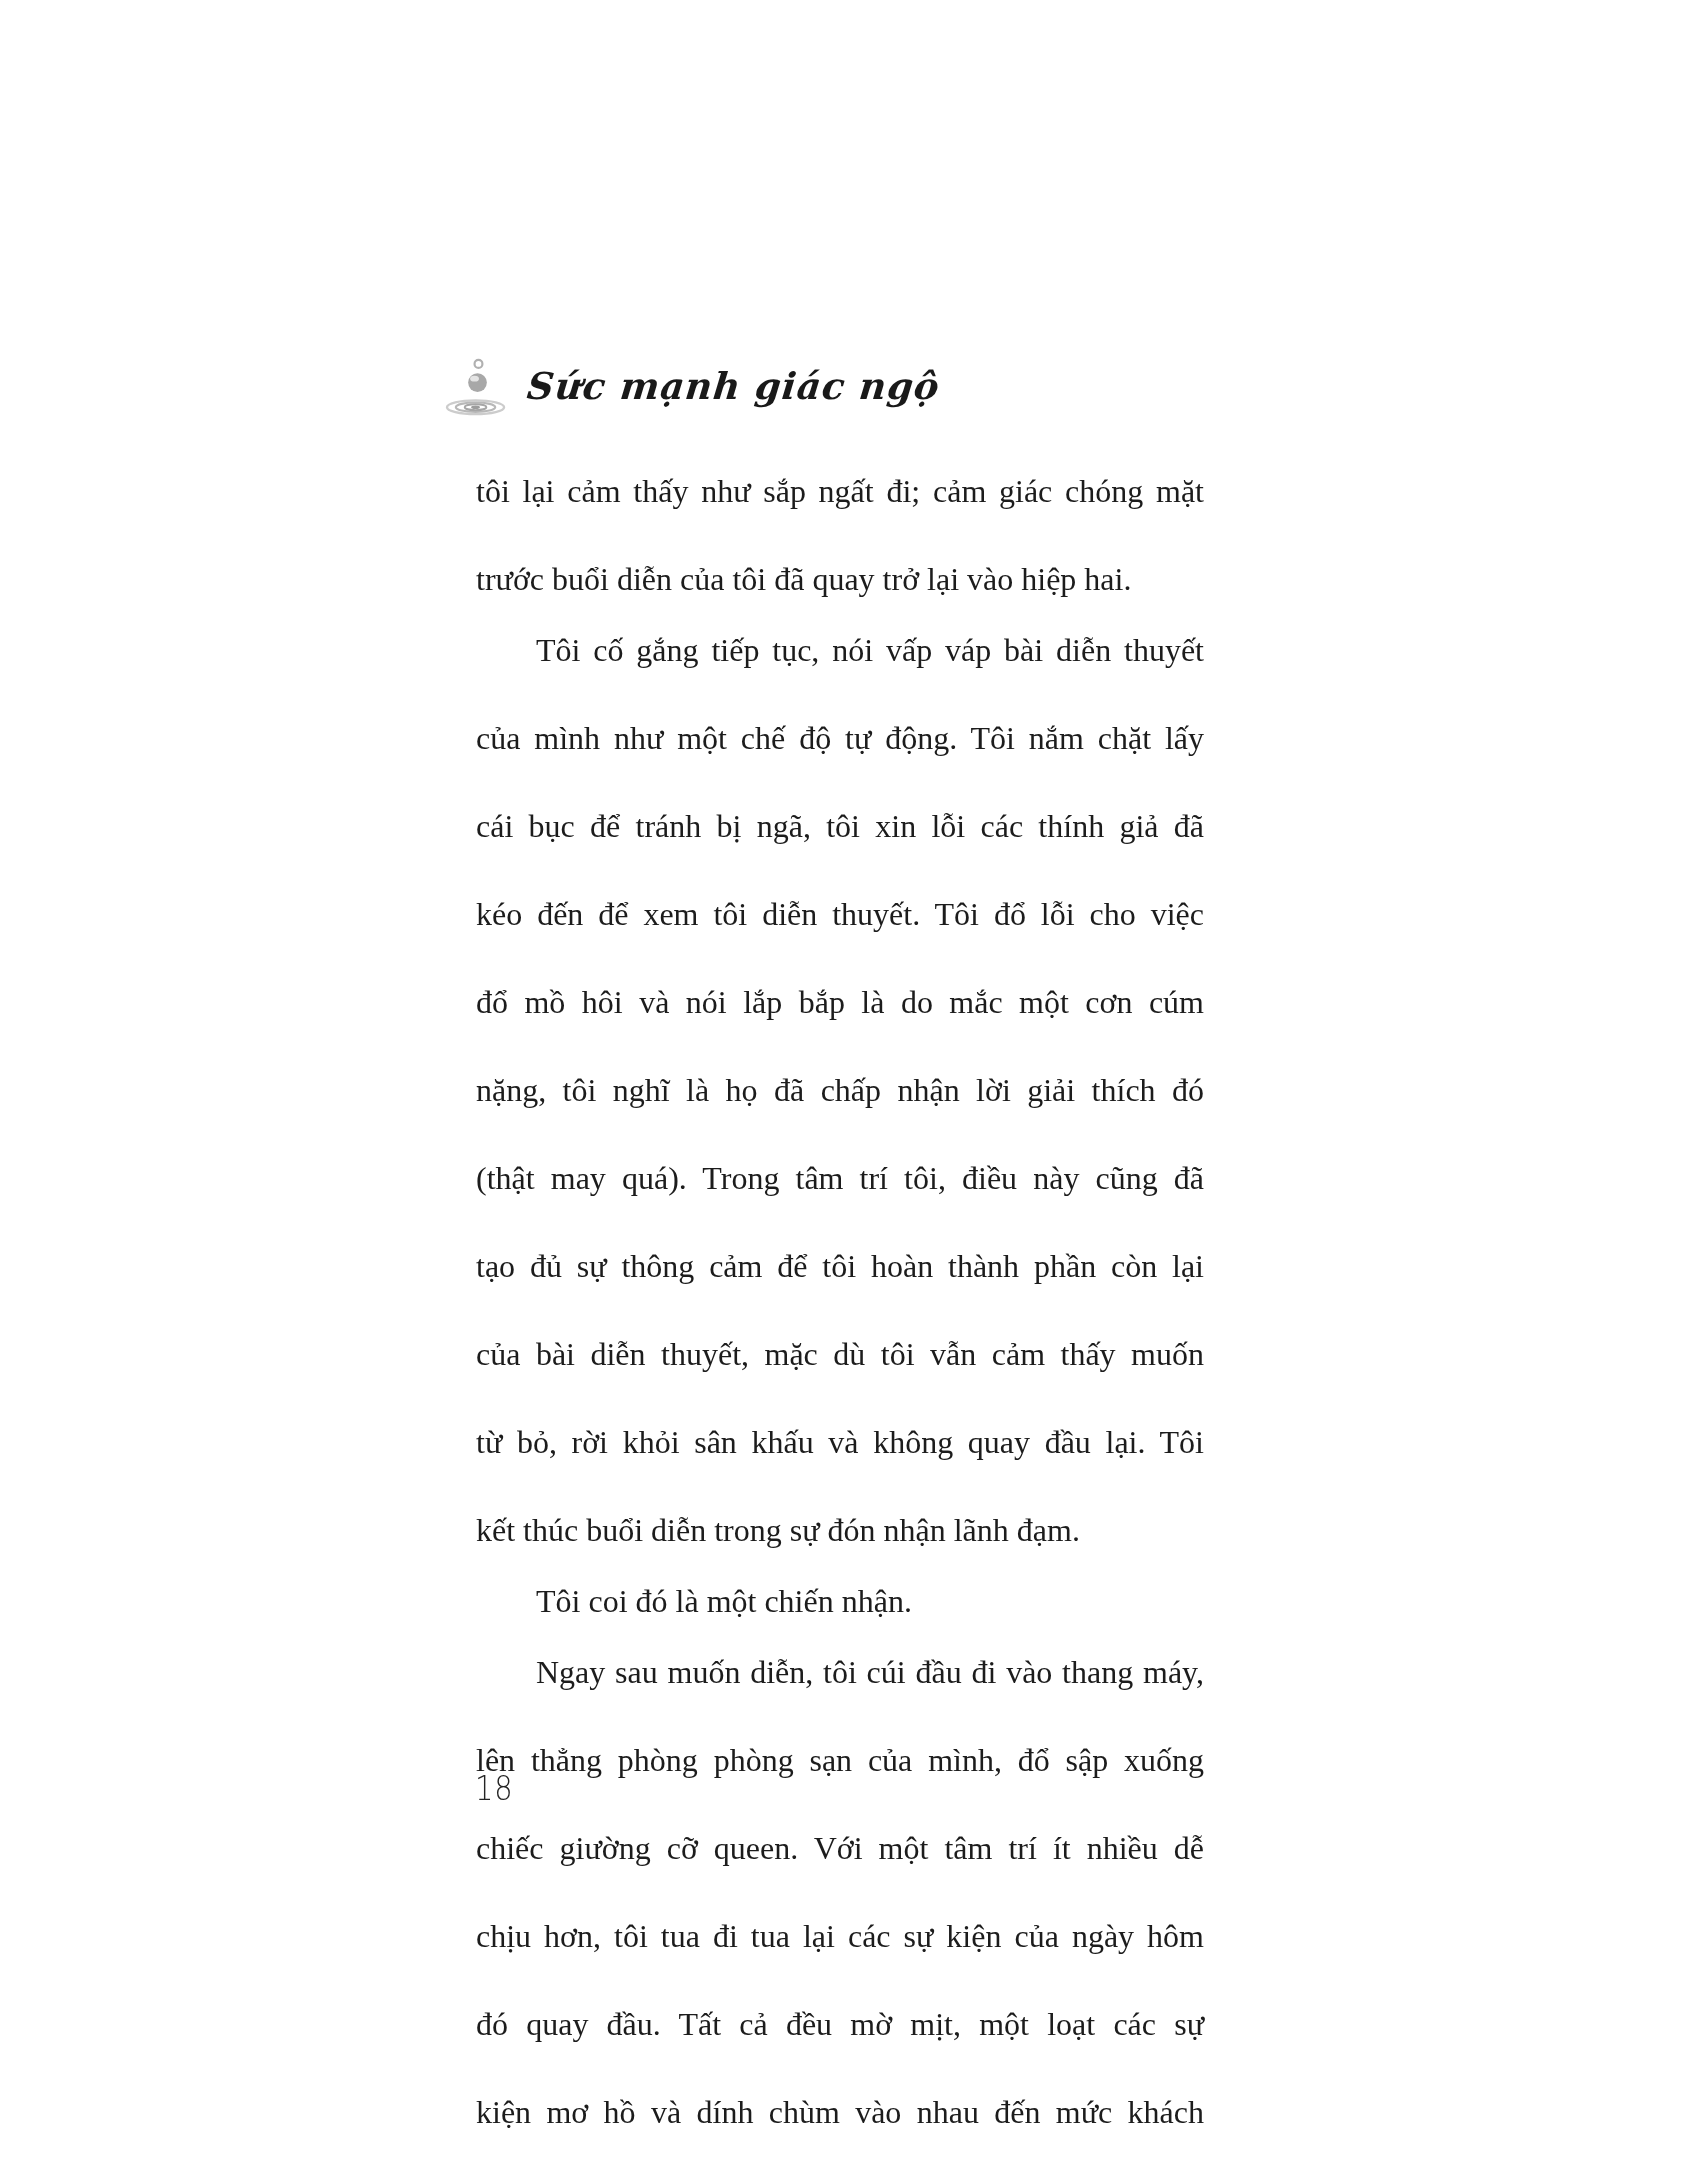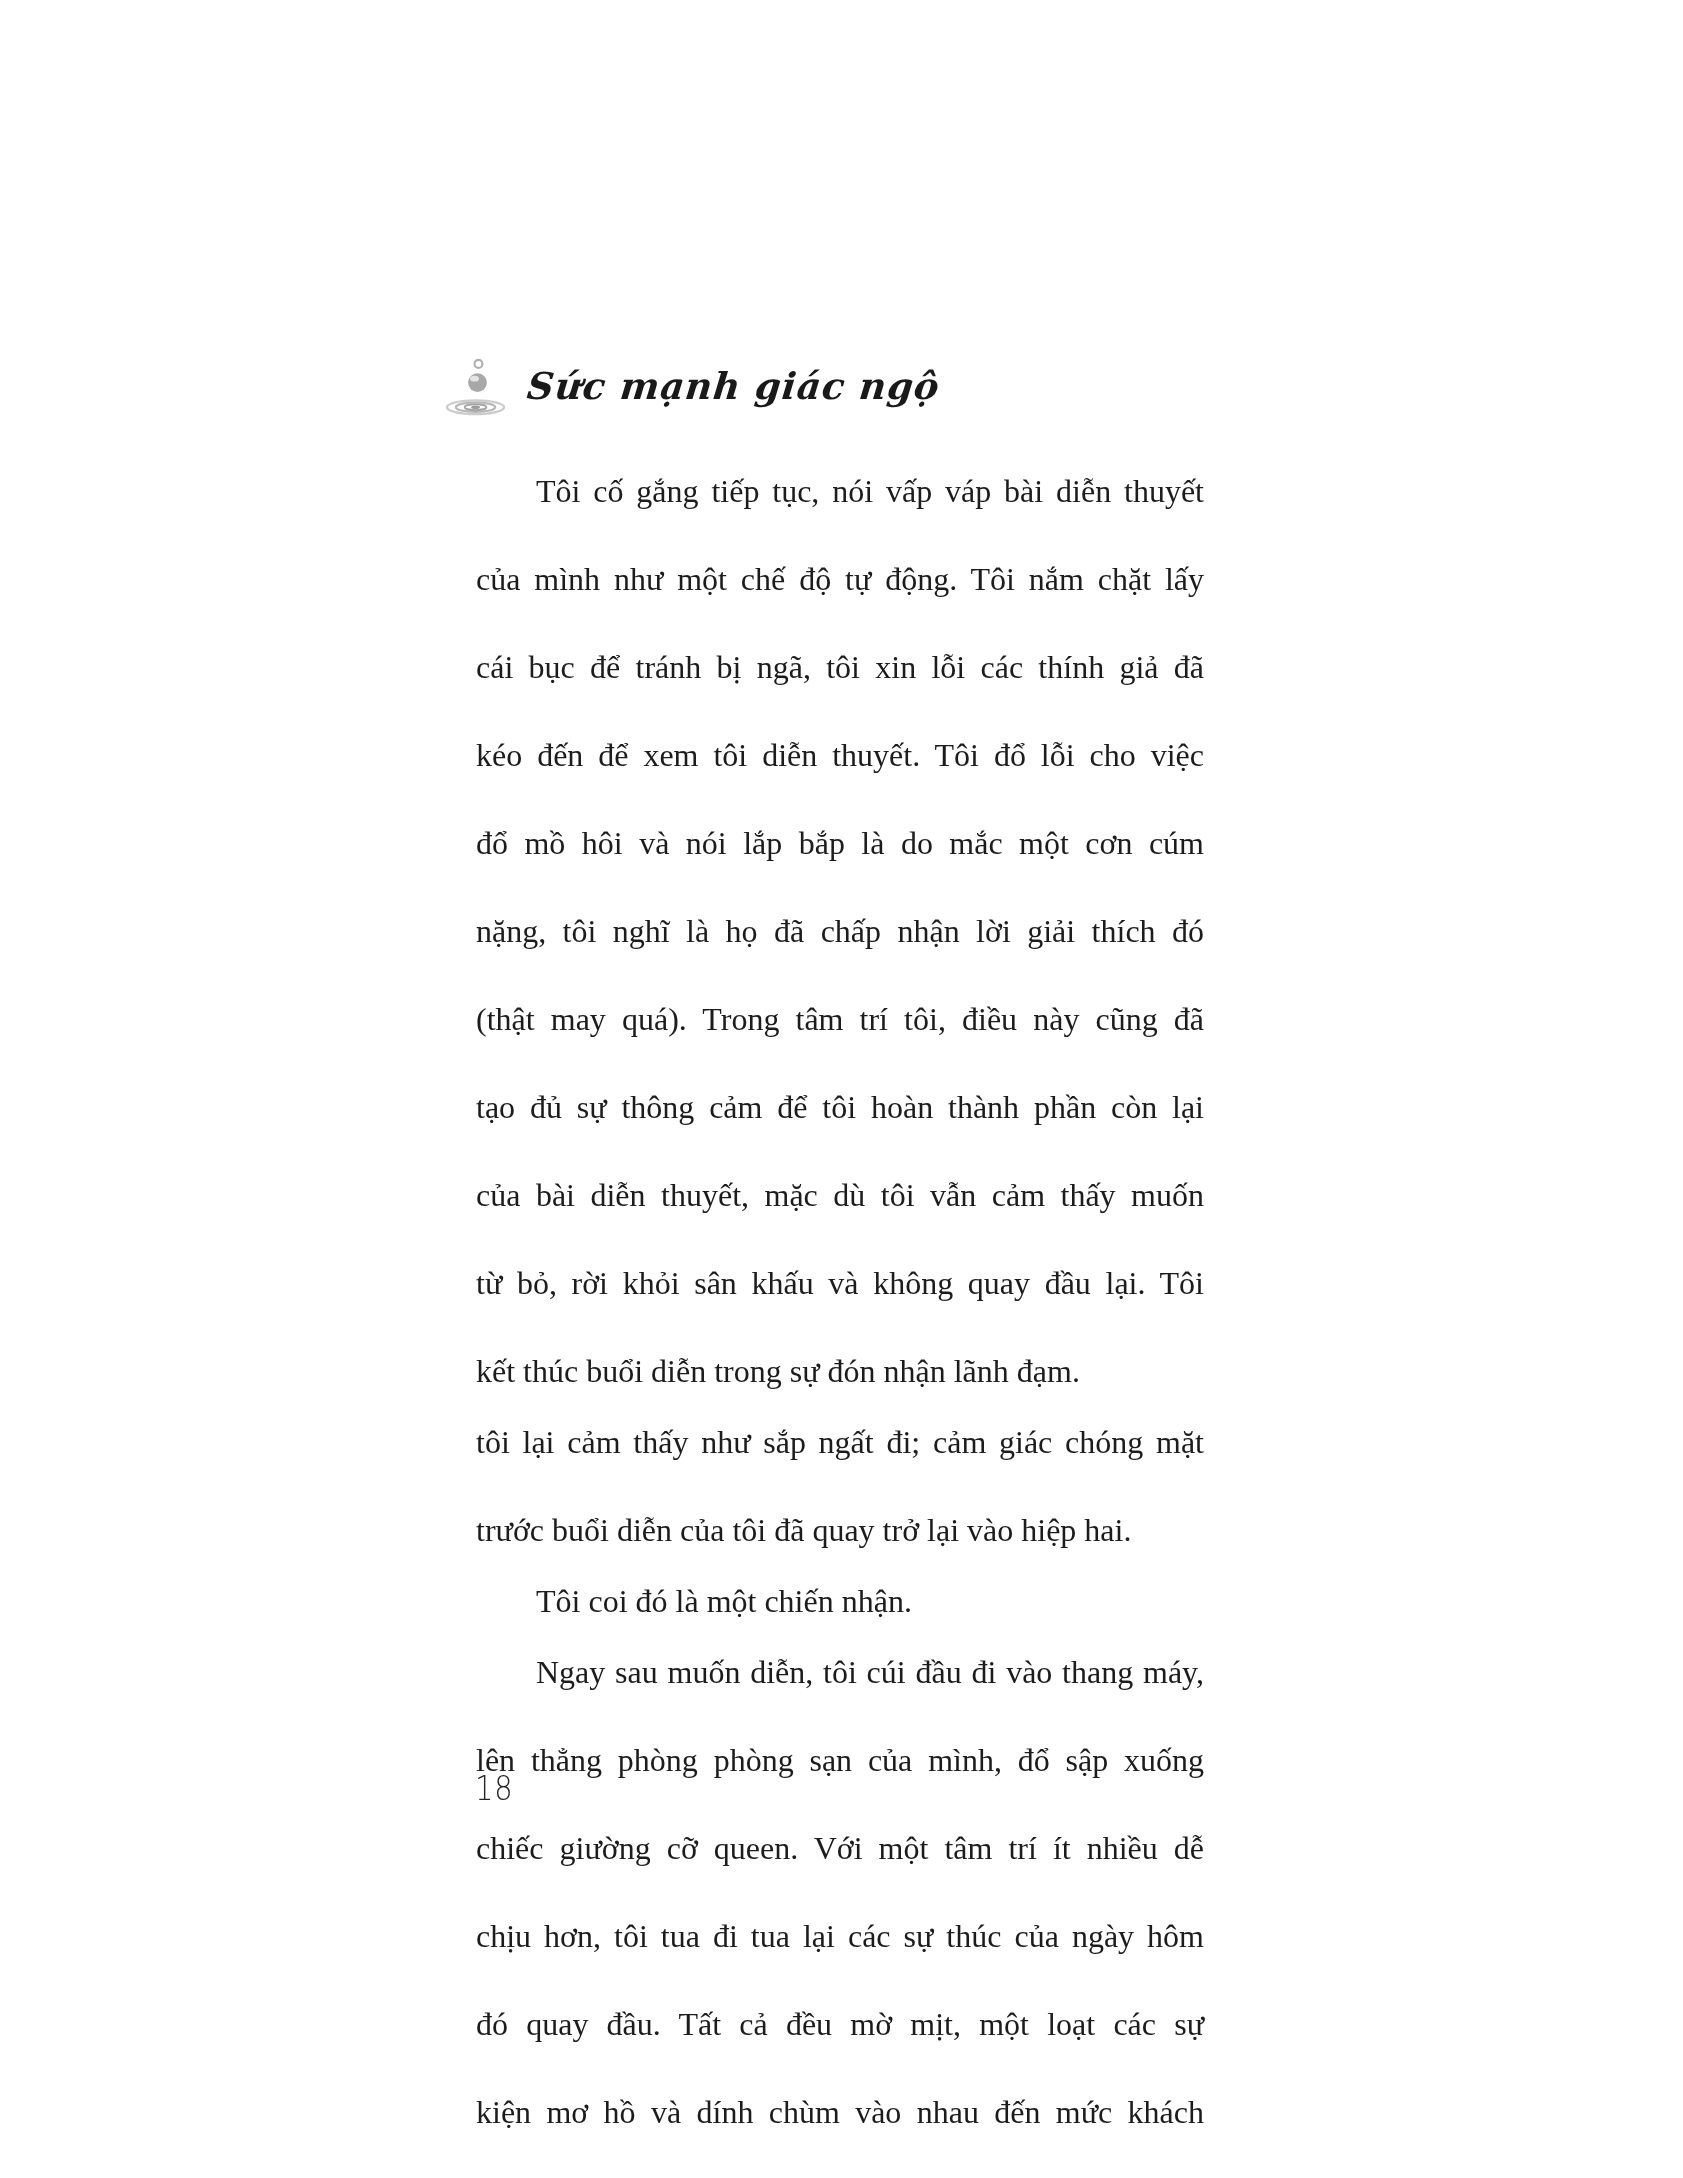--- a/index.html
+++ b/index.html
@@ -106,44 +106,44 @@
         <ellipse cx="32" cy="52" rx="20" ry="4.8" fill="none" stroke="#b8b8b8" stroke-width="2.2"></ellipse>
         <ellipse cx="32" cy="52" rx="11" ry="3" fill="none" stroke="#a6a6a6" stroke-width="2"></ellipse>
         <ellipse cx="32" cy="52" rx="4.5" ry="1.8" fill="#9c9c9c"></ellipse>
       </svg>
     </span>
     <span class="header-title">Sức mạnh giác ngộ</span>
   </header>
 
   <main class="text-block">
       <div class="paragraph">
+        <div class="line just">tôi lại cảm thấy như sắp ngất đi; cảm giác chóng mặt</div>
+        <div class="line">trước buổi diễn của tôi đã quay trở lại vào hiệp hai.</div>
+      </div>
+      <div class="paragraph">
         <div class="line just indent">Tôi cố gắng tiếp tục, nói vấp váp bài diễn thuyết</div>
         <div class="line just">của mình như một chế độ tự động. Tôi nắm chặt lấy</div>
         <div class="line just">cái bục để tránh bị ngã, tôi xin lỗi các thính giả đã</div>
         <div class="line just">kéo đến để xem tôi diễn thuyết. Tôi đổ lỗi cho việc</div>
         <div class="line just">đổ mồ hôi và nói lắp bắp là do mắc một cơn cúm</div>
         <div class="line just">nặng, tôi nghĩ là họ đã chấp nhận lời giải thích đó</div>
         <div class="line just">(thật may quá). Trong tâm trí tôi, điều này cũng đã</div>
         <div class="line just">tạo đủ sự thông cảm để tôi hoàn thành phần còn lại</div>
         <div class="line just">của bài diễn thuyết, mặc dù tôi vẫn cảm thấy muốn</div>
         <div class="line just">từ bỏ, rời khỏi sân khấu và không quay đầu lại. Tôi</div>
         <div class="line">kết thúc buổi diễn trong sự đón nhận lãnh đạm.</div>
       </div>
       <div class="paragraph">
-        <div class="line just">tôi lại cảm thấy như sắp ngất đi; cảm giác chóng mặt</div>
-        <div class="line">trước buổi diễn của tôi đã quay trở lại vào hiệp hai.</div>
-      </div>
-      <div class="paragraph">
         <div class="line indent">Tôi coi đó là một chiến nhận.</div>
       </div>
       <div class="paragraph">
         <div class="line just indent">Ngay sau muốn diễn, tôi cúi đầu đi vào thang máy,</div>
         <div class="line just">lên thẳng phòng phòng sạn của mình, đổ sập xuống</div>
         <div class="line just">chiếc giường cỡ queen. Với một tâm trí ít nhiều dễ</div>
-        <div class="line just">chịu hơn, tôi tua đi tua lại các sự thúc của ngày hôm</div>
+        <div class="line just">chịu hơn, tôi tua đi tua lại các sự kiện của ngày hôm</div>
         <div class="line just">đó quay đầu. Tất cả đều mờ mịt, một loạt các sự</div>
         <div class="line just">kiện mơ hồ và dính chùm vào nhau đến mức khách</div>
         <div class="line just">có gì có thể phân biệt được. Siết chặt nắm đấm, tôi</div>
       </div>
     </main>
 
   <div class="page-number">18</div>
 
 </div>
 

